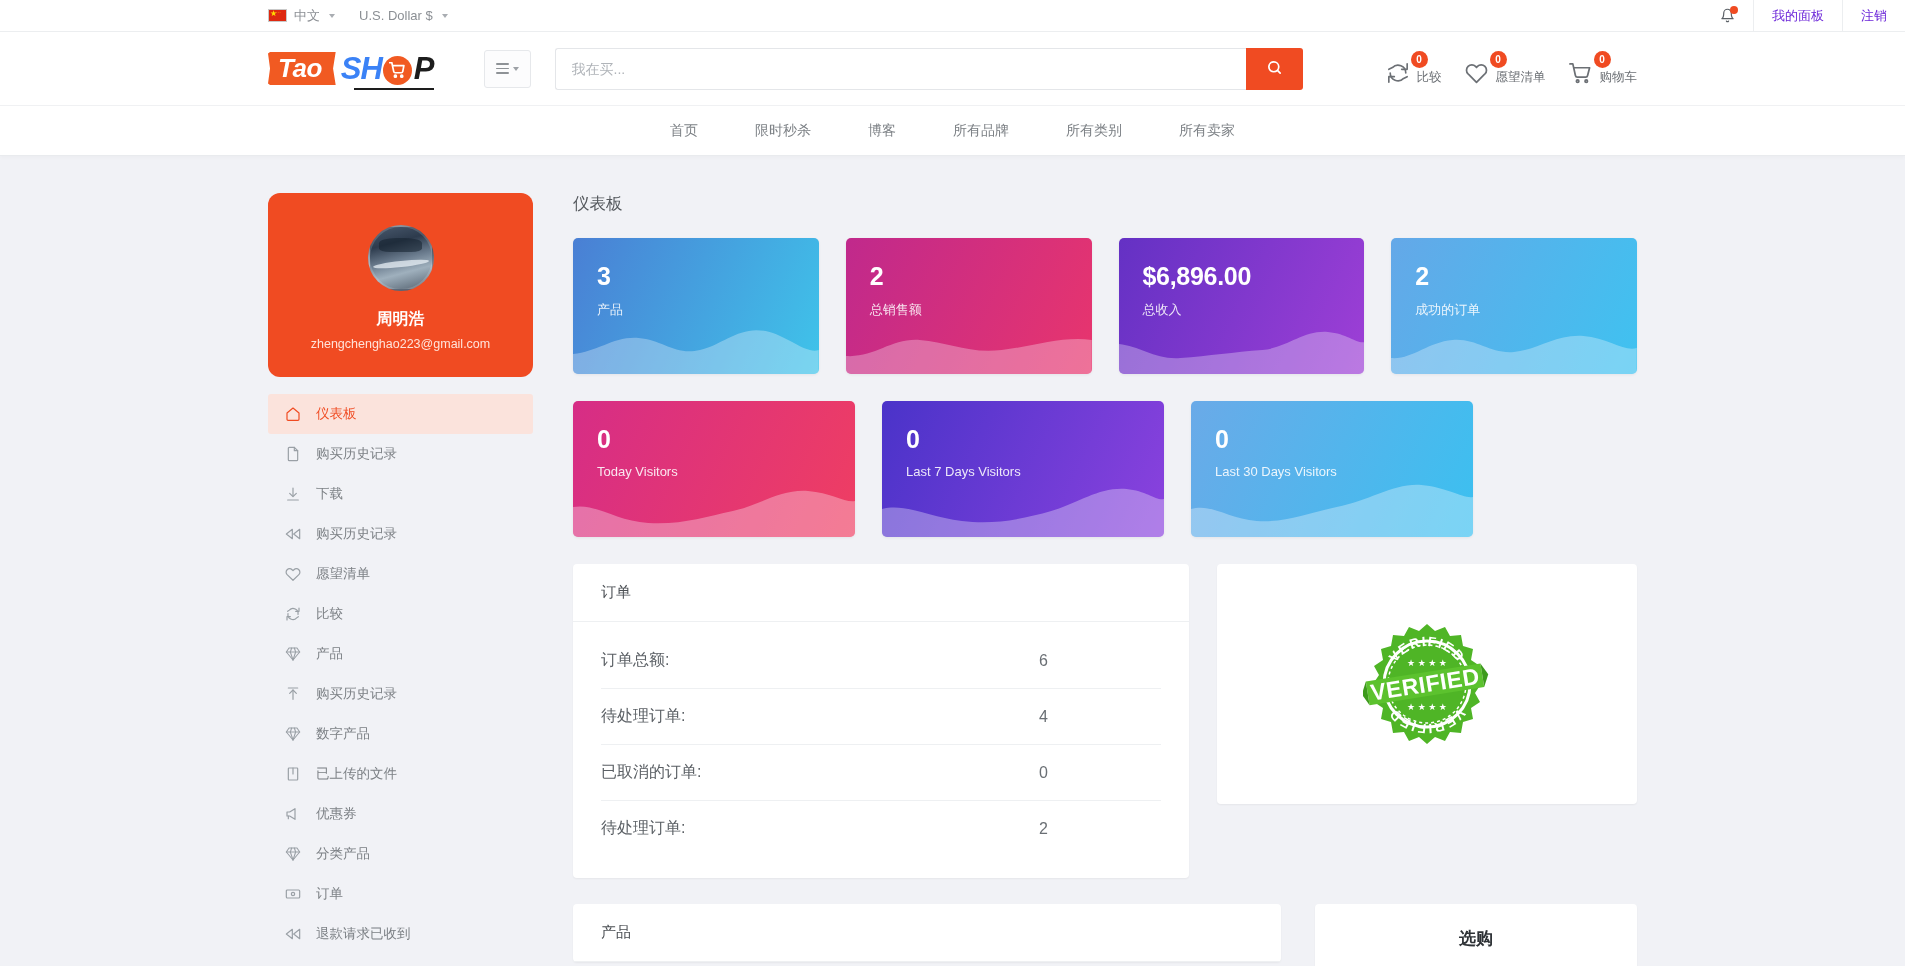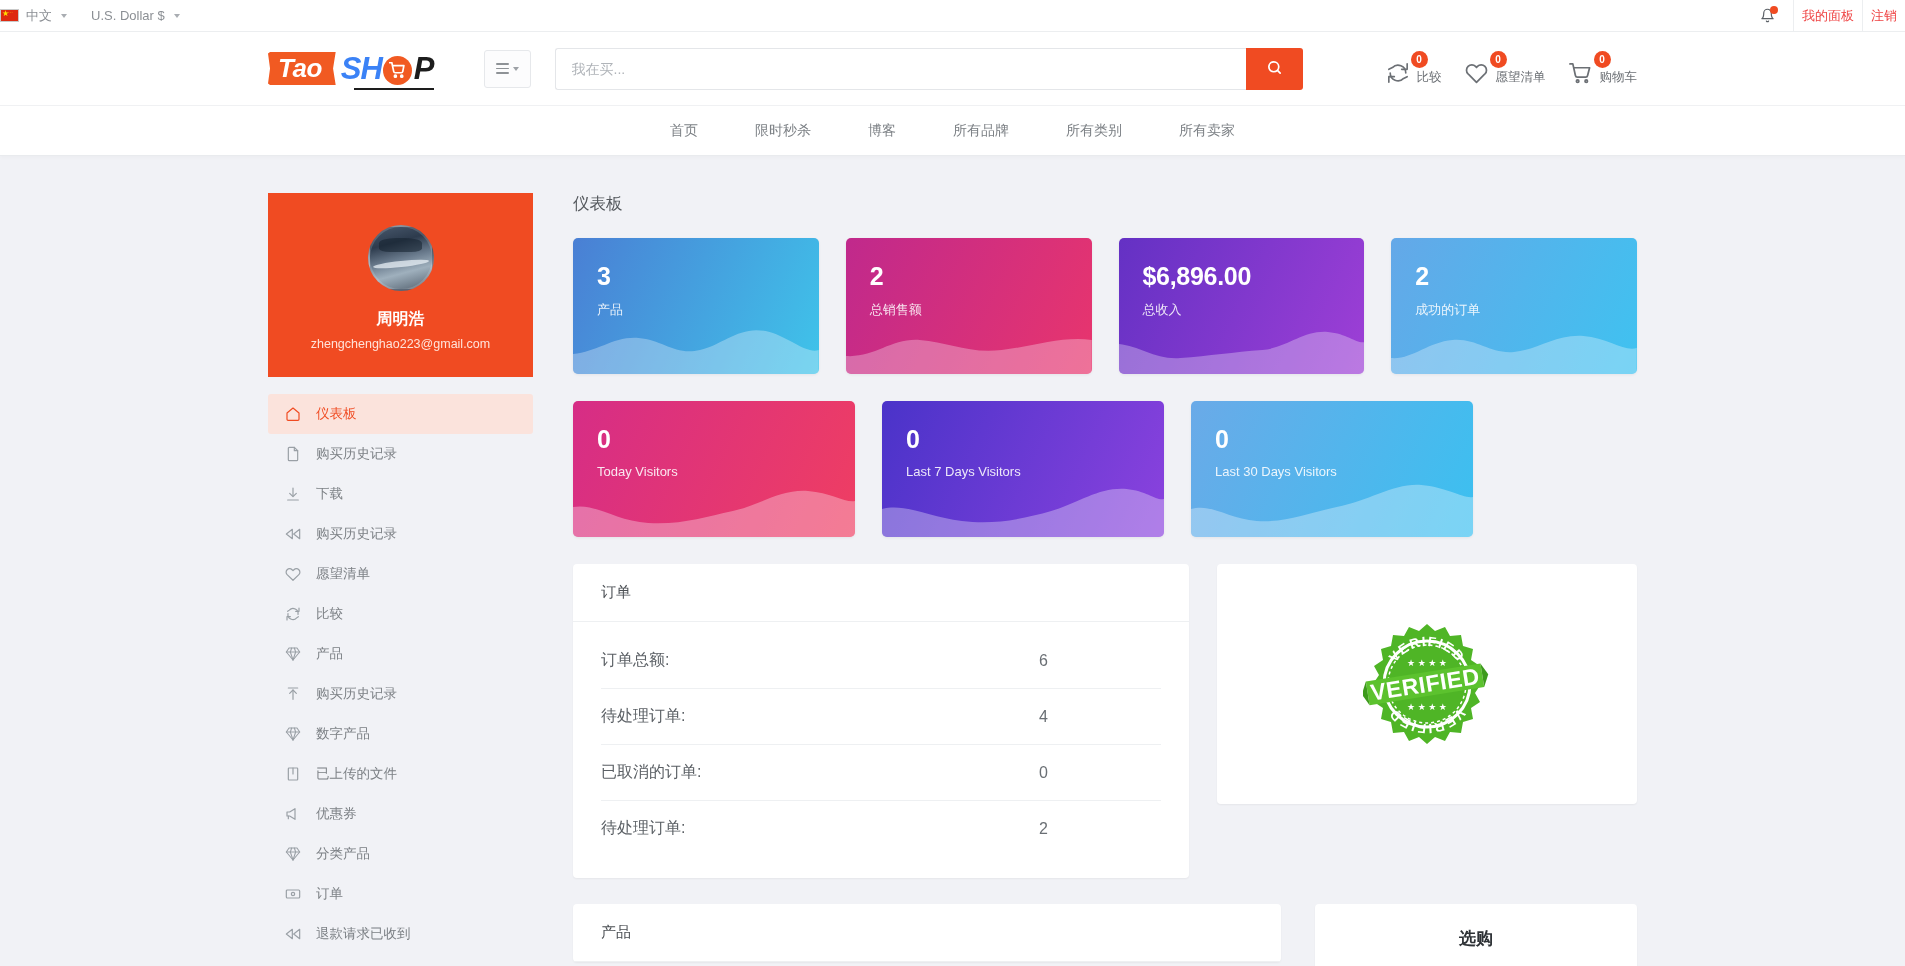--- a/index.html
+++ b/index.html
@@ -15,21 +15,21 @@
   
   .topbar {
     height: 32px;
     background: #ffffff;
     border-bottom: 1px solid #eceef0;
     display: flex;
     align-items: center;
     font-size: 13px;
     color: #8b8f94;
   }
-  .topbar-left { display: flex; align-items: center; gap: 24px; }
+  .topbar-left { display: flex; align-items: center; padding-left: 268px; gap: 24px; }
   .topbar-right { margin-left: auto; display: flex; align-items: center; height: 100%; }
   .tb-item {
     display: flex; align-items: center; gap: 7px;
     color: #8b8f94; cursor: pointer; white-space: nowrap;
   }
   .flag {
     width: 19px; height: 13px; display: inline-block;
     background: #de2910; position: relative; border: 0.5px solid #c9c9c9;
   }
   .flag:before {
@@ -41,22 +41,22 @@
     font-size: 5px; color: #ffde00; letter-spacing: 0px;
   }
   .caret {
     display: inline-block; width: 0; height: 0;
     border-left: 3.5px solid transparent;
     border-right: 3.5px solid transparent;
     border-top: 4px solid #a9adb2;
     margin-left: 2px;
   }
   .tb-right-link {
-    padding: 0 8px; height: 100%; display: flex; align-items: center;
-    color: #ef4444; border-left: 1px solid #eceef0; cursor: pointer;
+    padding: 0 18px; height: 100%; display: flex; align-items: center;
+    color: #6d28d9; border-left: 1px solid #eceef0; cursor: pointer;
     white-space: nowrap;
   }
   .bell-wrap {
     position: relative; padding: 0 18px; display: flex; align-items: center;
     cursor: pointer;
   }
   .bell {
     width: 15px; height: 15px; position: relative; display: inline-block;
   }
   .bell svg { display: block; }
@@ -155,21 +155,21 @@
     white-space: nowrap; padding: 4px 0;
   }
 
   
   .page {
     display: flex; padding: 37px 268px 0 268px; gap: 40px;
     align-items: flex-start;
   }
   .sidebar { width: 265px; flex: none; }
   .profile-card {
-    background: #f04b22; border-radius: 0;
+    background: #f04b22; border-radius: 12px;
     padding: 32px 16px 26px; text-align: center; color: #fff;
   }
   .avatar {
     width: 66px; height: 66px; border-radius: 50%; margin: 0 auto 18px;
     background: linear-gradient(165deg, #4a5a6e 0%, #2d3b4d 28%, #6d7e90 52%, #9fb0bd 70%, #54616f 100%);
     border: 2px solid rgba(255,255,255,0.15);
     position: relative; overflow: hidden;
   }
   .avatar:after {
     content: ""; position: absolute; left: 5%; top: 55%;

